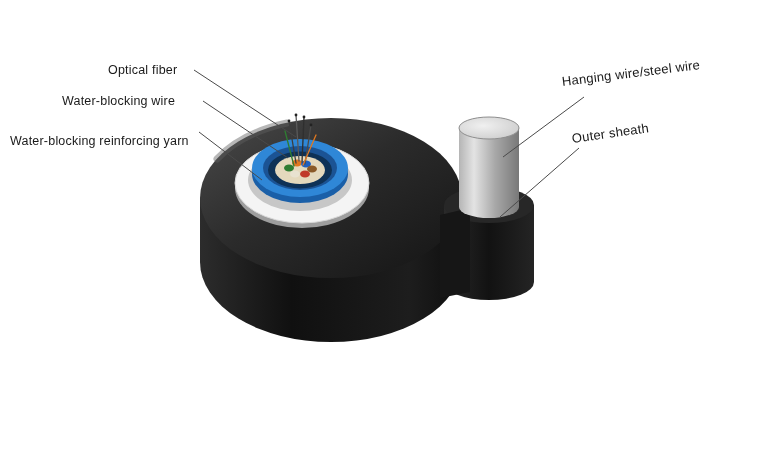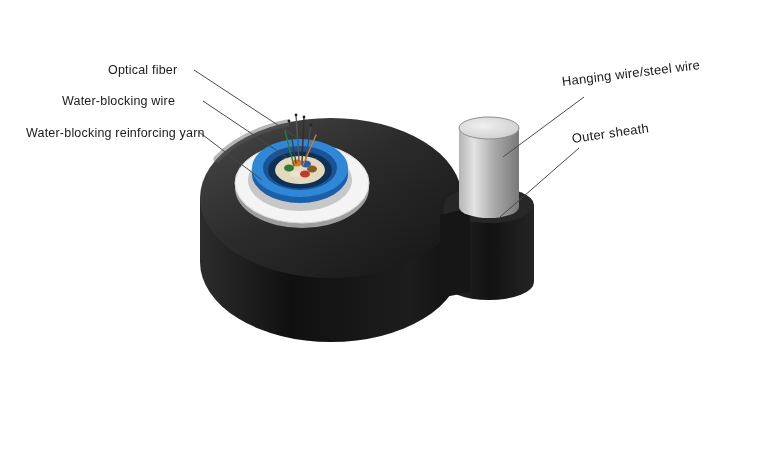--- a/index.html
+++ b/index.html
@@ -25,21 +25,21 @@
     color: #1a1a1a;
     font-size: 12.5px;
     line-height: 16px;
     white-space: nowrap;
     letter-spacing: 0.2px;
   }
   .lbl.rot7 { transform: rotate(-7deg); transform-origin: left center; }
   .lbl.rot8 { transform: rotate(-8deg); transform-origin: left center; }
   #lbl-optical-fiber   { left: 108px; top: 62px; }
   #lbl-wb-yarn         { left: 62px;  top: 93px; }
-  #lbl-wb-reinf-yarn   { left: 10px;  top: 125px; margin-left: 16px; }
+  #lbl-wb-reinf-yarn   { left: 10px;  top: 133px; }
   #lbl-hanging-wire    { left: 562px; top: 74px;  font-size: 13px; }
   #lbl-outer-sheath    { left: 572px; top: 131px; font-size: 13px; }
 </style>
 </head>
 <body>
 
 <div class="stage">
 
   <svg width="783" height="450" viewBox="0 0 783 450">
     <defs>

